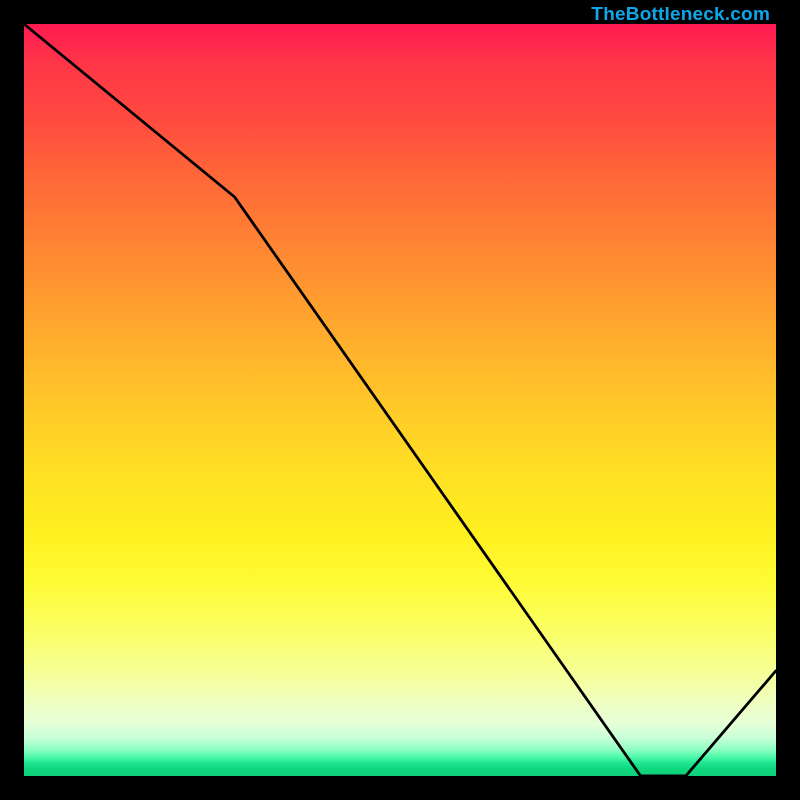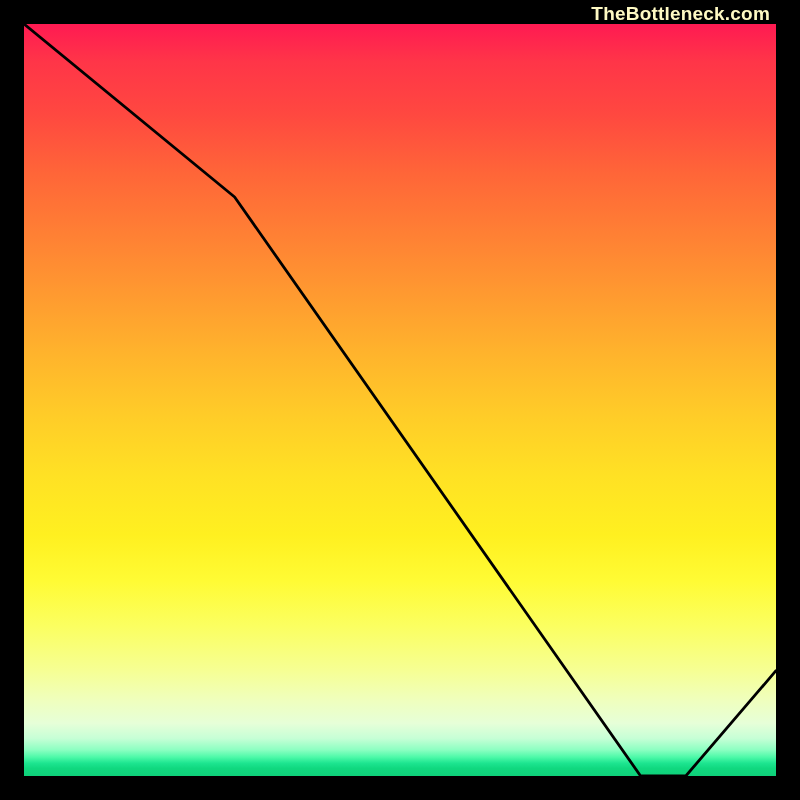--- a/index.html
+++ b/index.html
@@ -45,21 +45,21 @@
       #10d87f 99%,
       #0fd07a 100%
     );
   }
   .line-layer { position: absolute; inset: 0; }
   .link {
     position: absolute;
     top: 4px;
     right: 30px;
     font: 700 19px/1 Arial, Helvetica, sans-serif;
-    color: #fef9c3;
+    color: #0ea5e9;
     letter-spacing: 0.2px;
   }
   .bottom-label {
     position: absolute;
     bottom: 43px;
     left: 600px;
     width: 130px;
     text-align: center;
     font: 700 8px/1 Arial, Helvetica, sans-serif;
     color: #b8312d;

